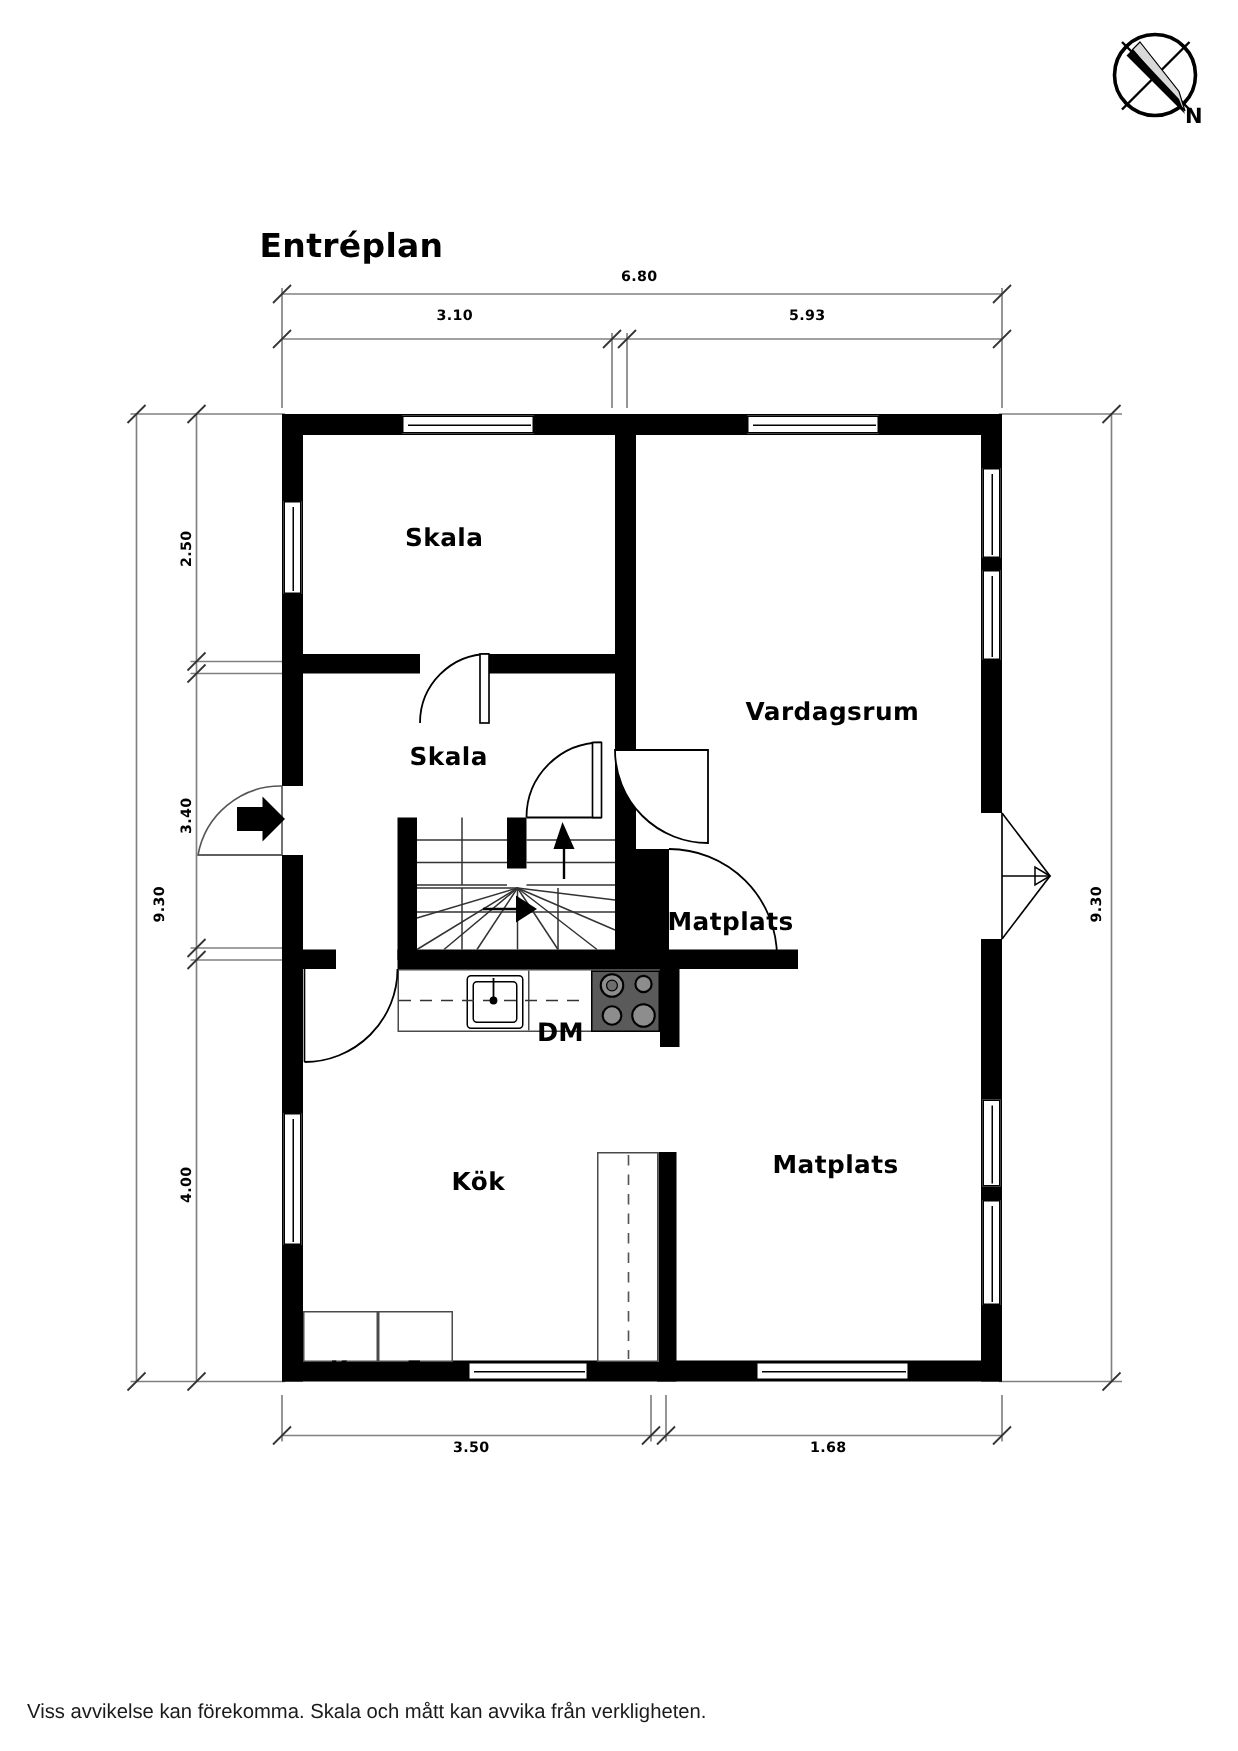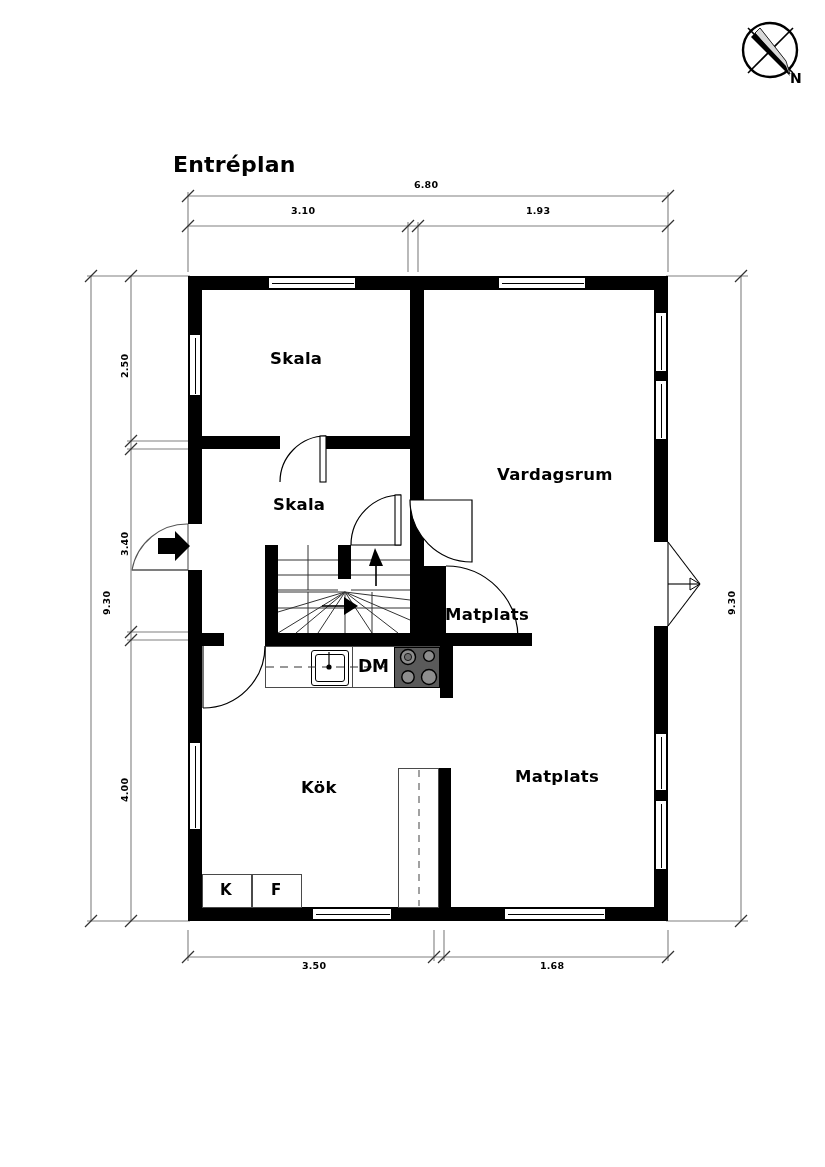--- a/index.html
+++ b/index.html
@@ -9,21 +9,21 @@
 
   #stage{position:absolute;left:0;top:0;width:825px;height:1167px;}
 
   
   .title{position:absolute;left:173px;top:152px;font-size:22px;font-weight:bold;
          color:#000;letter-spacing:.2px;}
   .caption{position:absolute;left:18px;top:1133px;font-size:13.5px;color:#1a1a1a;
            font-family:"Liberation Sans",sans-serif;}
   .roomlabel{position:absolute;font-size:16.5px;font-weight:bold;color:#000;
              white-space:nowrap;letter-spacing:.3px;}
-  .applabel{position:absolute;font-size:15px;font-weight:bold;color:#000;}
+  .applabel{position:absolute;font-size:15px;font-weight:bold;color:#000;margin-top:23px;}
   .dim{position:absolute;font-size:9.5px;font-weight:bold;color:#000;
        font-family:"DejaVu Sans",sans-serif;letter-spacing:.2px;white-space:nowrap;}
   .dim.vert{transform-origin:0 0;transform:rotate(-90deg);}
   .compass-n{position:absolute;font-size:14px;font-weight:bold;color:#000;}
 
   
   .wall{position:absolute;background:#000;}
   .win{position:absolute;background:#fff;border:1.2px solid #000;box-sizing:border-box;}
   .win .mull{position:absolute;background:#000;}
   .thin{position:absolute;background:#000;}
@@ -102,21 +102,21 @@
       <line x1="125" y1="455" x2="137" y2="443"></line>
       <line x1="125" y1="638" x2="137" y2="626"></line>
       <line x1="125" y1="646" x2="137" y2="634"></line>
       <line x1="735" y1="282" x2="747" y2="270"></line>
       <line x1="735" y1="927" x2="747" y2="915"></line>
     </g>
   </svg>
 
   <div class="dim" style="left:414px;top:179px;">6.80</div>
   <div class="dim" style="left:291px;top:205px;">3.10</div>
-  <div class="dim" style="left:526px;top:205px;">1.93</div>
+  <div class="dim" style="left:526px;top:205px;">5.93</div>
 
   <div class="dim vert" style="left:101px;top:615px;">9.30</div>
   <div class="dim vert" style="left:119px;top:378px;">2.50</div>
   <div class="dim vert" style="left:119px;top:556px;">3.40</div>
   <div class="dim vert" style="left:119px;top:802px;">4.00</div>
 
   <div class="dim vert" style="left:726px;top:615px;">9.30</div>
 
   <div class="dim" style="left:302px;top:960px;">3.50</div>
   <div class="dim" style="left:540px;top:960px;">1.68</div>
@@ -305,14 +305,15 @@
   <div class="roomlabel" style="left:497px;top:465px;">Vardagsrum</div>
   <div class="roomlabel" style="left:273px;top:495px;">Skala</div>
   <div class="roomlabel" style="left:445px;top:605px;">Matplats</div>
   <div class="roomlabel" style="left:301px;top:778px;">Kök</div>
   <div class="roomlabel" style="left:515px;top:767px;text-align:center;">Matplats</div>
 
   <div class="applabel" style="left:220px;top:881px;">K</div>
   <div class="applabel" style="left:271px;top:881px;">F</div>
   <div class="applabel" style="left:358px;top:656px;font-size:17px;">DM</div>
 
+  <div class="caption">Viss avvikelse kan förekomma. Skala och mått kan avvika från verkligheten.</div>
 
 </div>
 
 </body></html>

